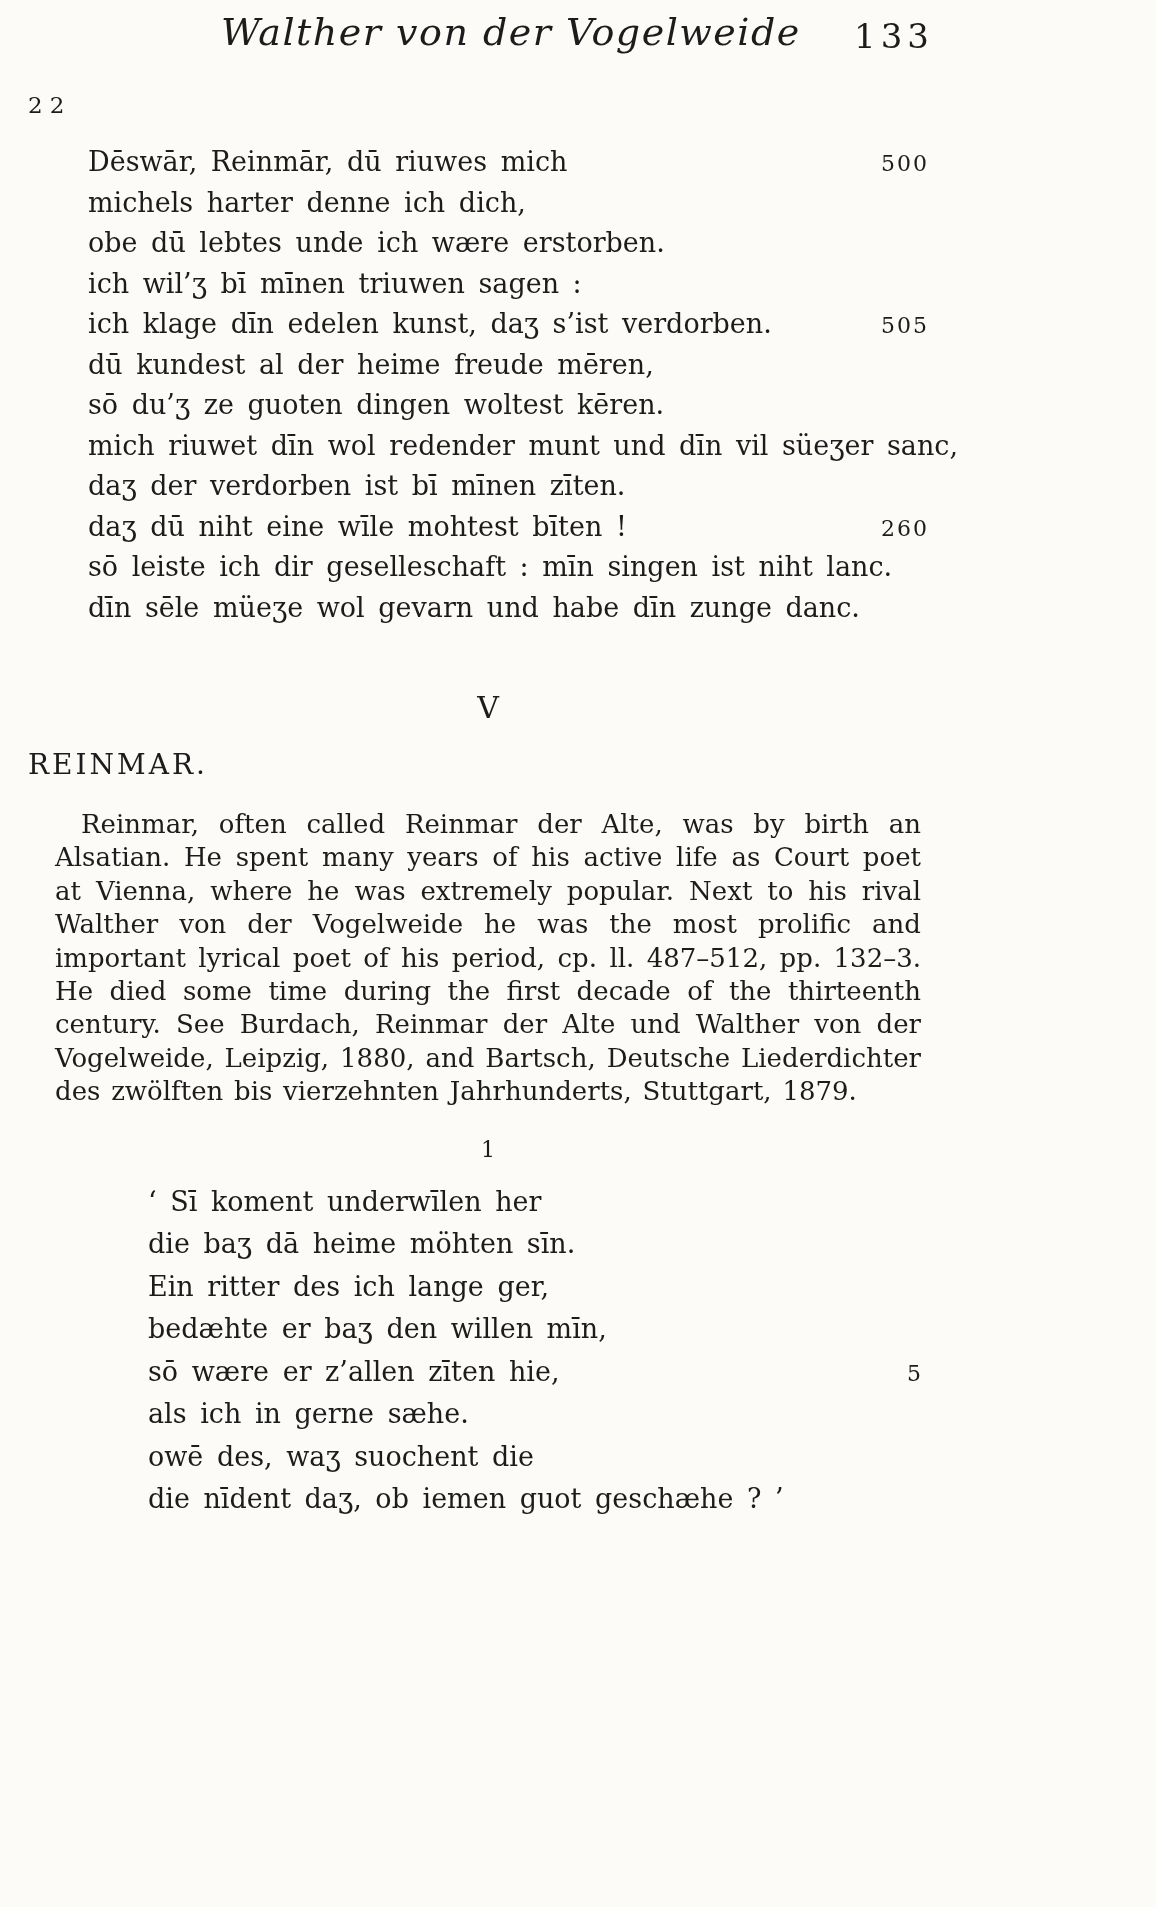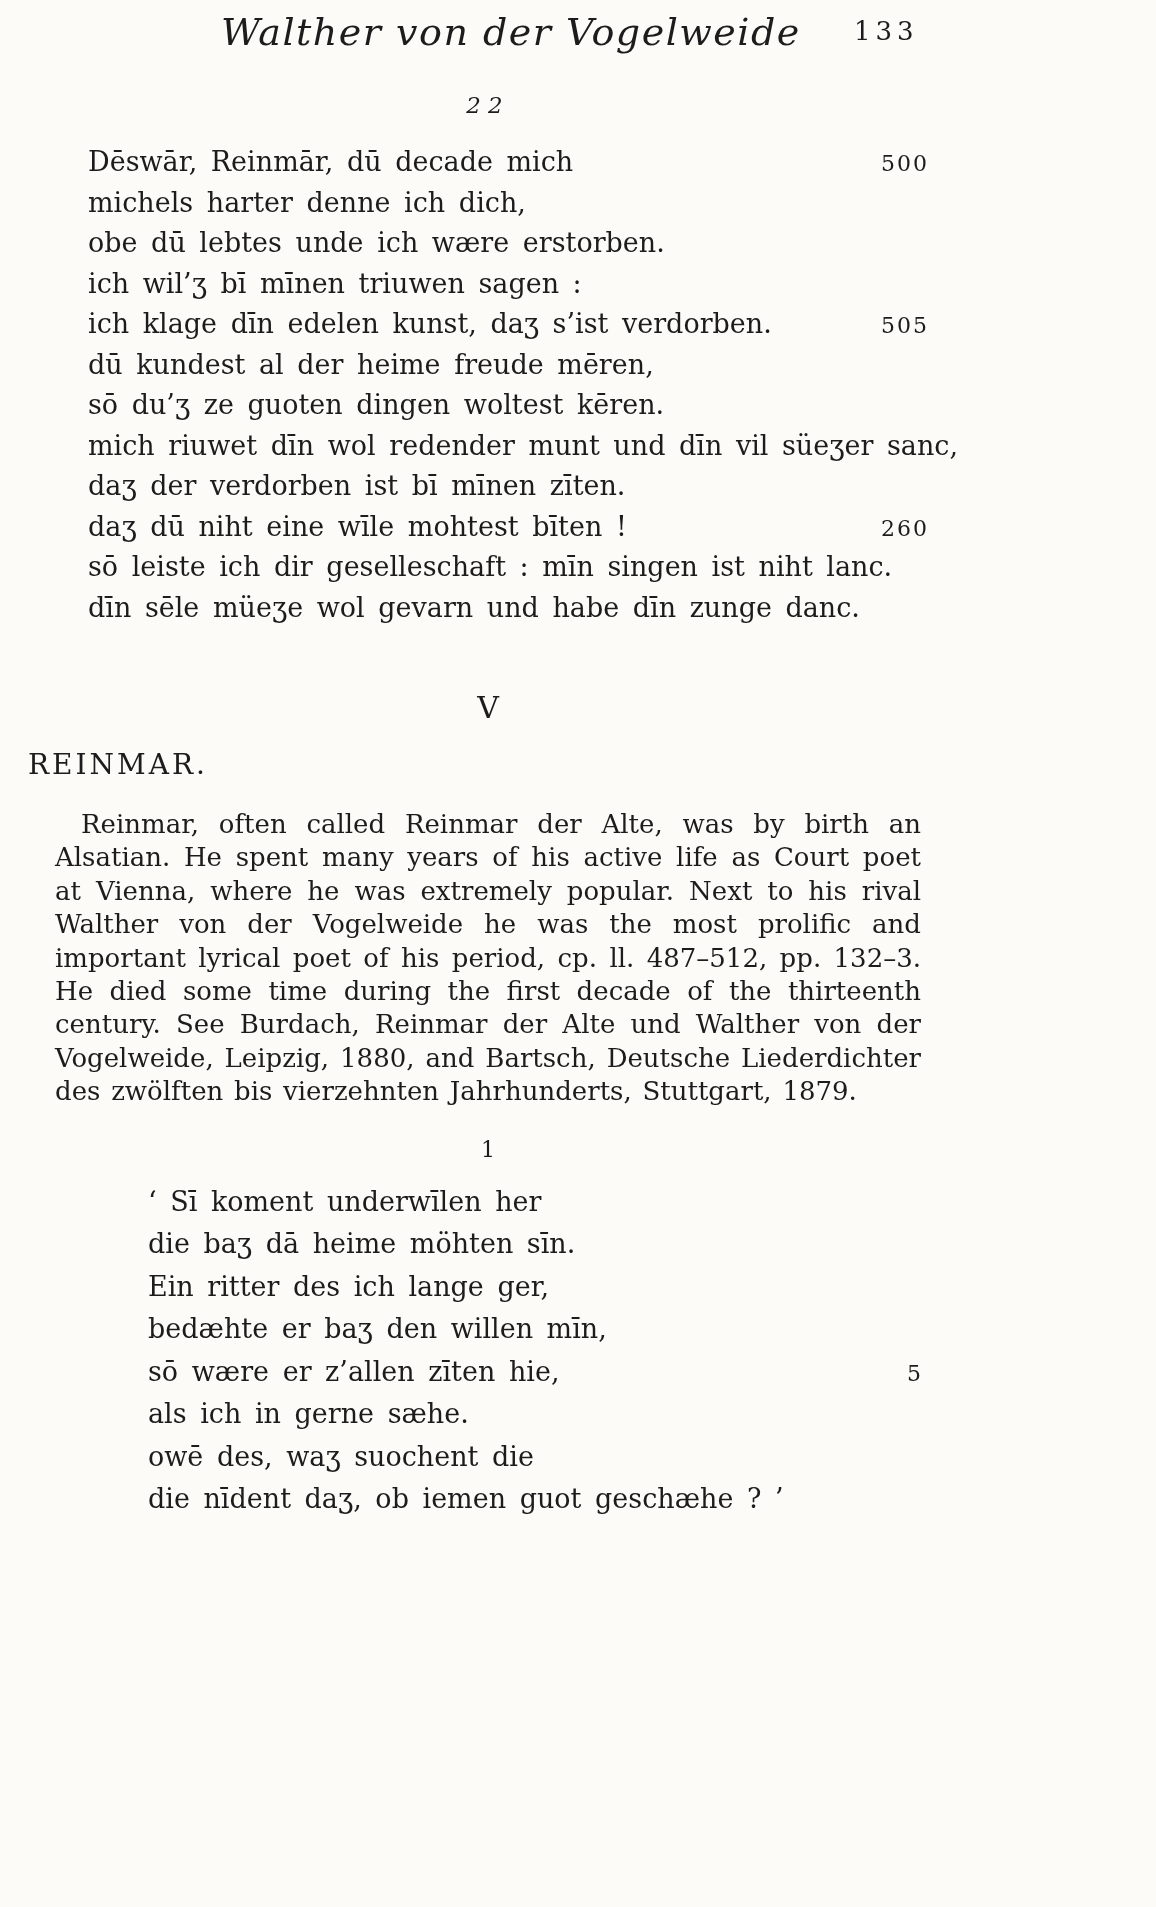--- a/index.html
+++ b/index.html
@@ -29,31 +29,30 @@
     top: 0px;
     font-style: italic;
     font-size: 38px;
     letter-spacing: 1.5px;
     white-space: nowrap;
   }
   .page-number {
     position: absolute;
     left: 826px;
     top: 6px;
-    font-size: 26px;
+    font-size: 34px;
     letter-spacing: 5px;
   }
   .section-number {
     margin-top: 26px;
     width: 920px;
-    text-align: center;
+    text-align: left;
     font-size: 23px;
     letter-spacing: 7px;
     height: 30px;
-    font-style: italic;
   }
   .poem {
     margin-top: 20px;
     margin-left: 60px;
     font-size: 27px;
     line-height: 40.5px;
     word-spacing: 5px;
   }
   .poem-line {
     position: relative;
@@ -117,21 +116,21 @@
 <div class="page">
 
   <header class="page-header">
     <span class="running-title">Walther von der Vogelweide</span>
     <span class="page-number">133</span>
   </header>
 
   <div class="section-number">22</div>
 
   <div class="poem" id="poem-22">
-      <div class="poem-line"><span class="line-text">Dēswār, Reinmār, dū decade mich</span><span class="line-no">500</span></div>
+      <div class="poem-line"><span class="line-text">Dēswār, Reinmār, dū riuwes mich</span><span class="line-no">500</span></div>
       <div class="poem-line"><span class="line-text">michels harter denne ich dich,</span></div>
       <div class="poem-line"><span class="line-text">obe dū lebtes unde ich wære erstorben.</span></div>
       <div class="poem-line"><span class="line-text">ich wil’ʒ bī mīnen triuwen sagen :</span></div>
       <div class="poem-line"><span class="line-text">ich klage dīn edelen kunst, daʒ s’ist verdorben.</span><span class="line-no">505</span></div>
       <div class="poem-line"><span class="line-text">dū kundest al der heime freude mēren,</span></div>
       <div class="poem-line"><span class="line-text">sō du’ʒ ze guoten dingen woltest kēren.</span></div>
       <div class="poem-line"><span class="line-text">mich riuwet dīn wol redender munt und dīn vil süeʒer sanc,</span></div>
       <div class="poem-line"><span class="line-text">daʒ der verdorben ist bī mīnen zīten.</span></div>
       <div class="poem-line"><span class="line-text">daʒ dū niht eine wīle mohtest bīten !</span><span class="line-no">260</span></div>
       <div class="poem-line"><span class="line-text">sō leiste ich dir geselleschaft : mīn singen ist niht lanc.</span></div>

